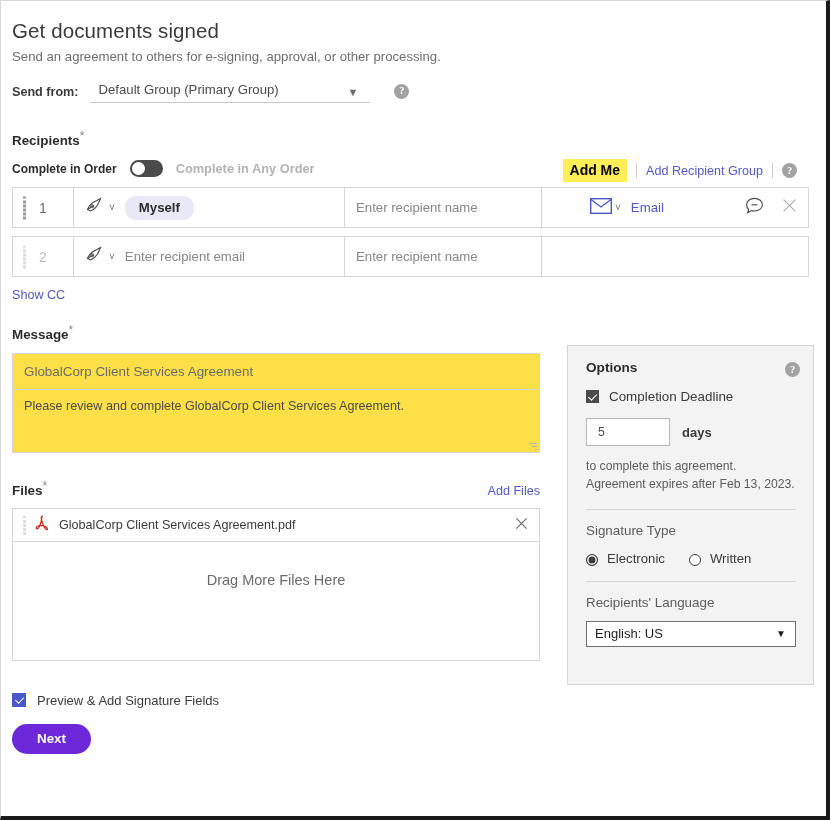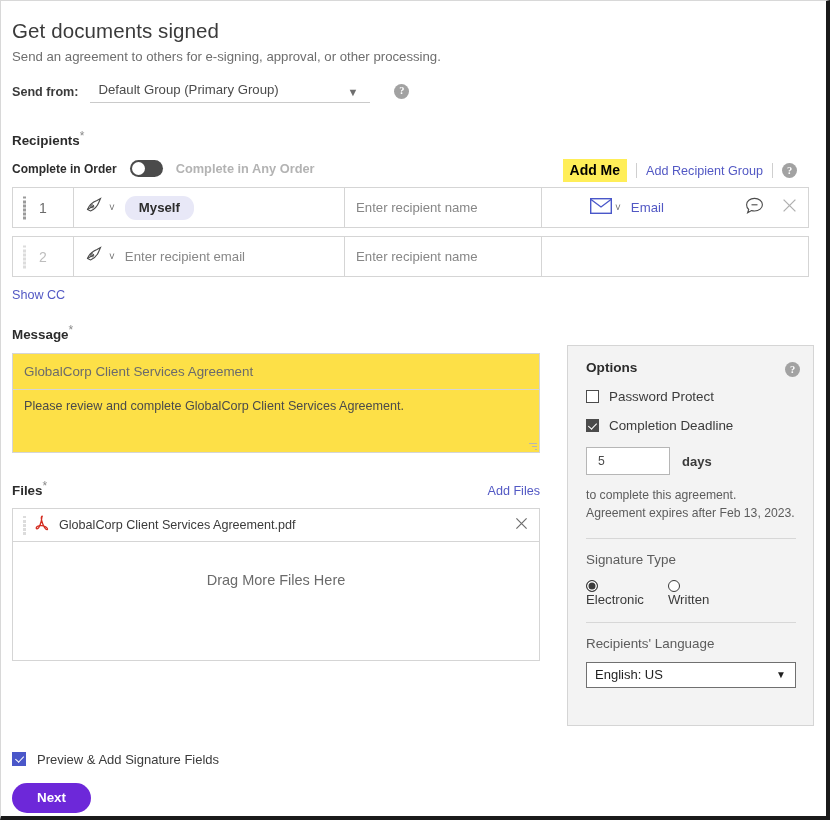--- a/index.html
+++ b/index.html
@@ -425,21 +425,21 @@
     font-size: 13.4px;
     color: #5c5c5c;
     margin-top: 13px;
   }
   .radio-row {
     display: flex;
     align-items: center;
     margin-top: 13px;
     gap: 24px;
   }
-  .radio-item { display: flex; align-items: flex-start; flex-direction: column; }
+  .radio-item { display: flex; align-items: flex-end; }
   .rb {
     width: 12px; height: 12px;
     border-radius: 50%;
     border: 1.6px solid #3b3b3b;
     margin-right: 9px;
     flex: none;
     background: #ffffff;
   }
   .rb.sel { background: #3b3b3b; box-shadow: inset 0 0 0 1.5px #ffffff, inset 0 0 0 6px #3b3b3b; }
   .radio-label { font-size: 13.2px; color: #3b3b3b; }
@@ -458,21 +458,21 @@
     position: relative;
   }
   .lang-caret {
     position: absolute;
     right: 9px;
     font-size: 10px;
     color: #1f1f1f;
   }
 
   
-  .footer { margin-top: 26px; }
+  .footer { margin-top: 8px; }
   .preview-row { display: flex; align-items: center; }
   .cb-blue {
     width: 14px; height: 14px;
     background: #4a57c9;
     border: 1px solid #4a57c9;
     flex: none;
     margin-right: 11px;
     position: relative;
   }
   .cb-blue::after {
@@ -677,24 +677,20 @@
           </div>
           <div class="drop-zone">Drag More Files Here</div>
         </div>
       </div>
 
       <div class="col-right">
         <div class="options">
           <div class="options-title">Options</div>
           <span class="help-icon options-help">?</span>
 
-          <div class="opt-check">
-            <span class="cb"></span>
-            <span class="opt-label">Password Protect</span>
-          </div>
 
           <div class="opt-check">
             <span class="cb checked"></span>
             <span class="opt-label">Completion Deadline</span>
           </div>
 
           <div class="days-row">
             <span class="days-input">5</span>
             <span class="days-unit">days</span>
           </div>

